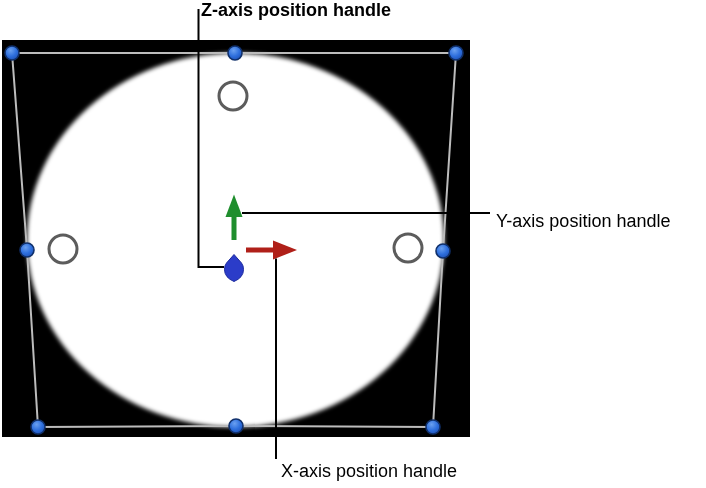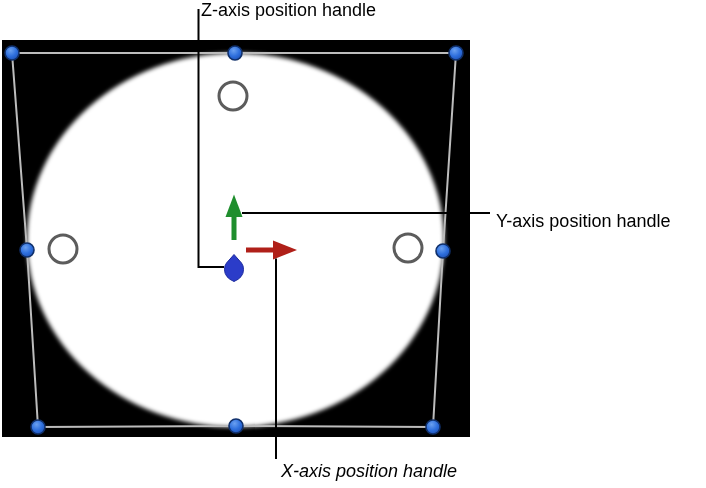--- a/index.html
+++ b/index.html
@@ -21,23 +21,23 @@
     top: 0;
   }
   .callout-label {
     position: absolute;
     font-size: 18px;
     line-height: 20px;
     color: #000000;
     white-space: nowrap;
     letter-spacing: 0px;
   }
-  #label-z { left: 201px; top: 0px; }
+  #label-z { left: 201px; top: 0px; font-weight: bold; }
   #label-y { left: 496px; top: 211px; }
-  #label-x { left: 281px; top: 461px; font-style: italic; }
+  #label-x { left: 281px; top: 461px; }
 </style>
 </head>
 <body>
 
 <div id="figure">
 
   <svg id="scene" width="706" height="488" viewBox="0 0 706 488">
     <defs>
       <filter id="softedge" x="-10%" y="-10%" width="120%" height="120%">
         <feGaussianBlur stdDeviation="2.2"></feGaussianBlur>

